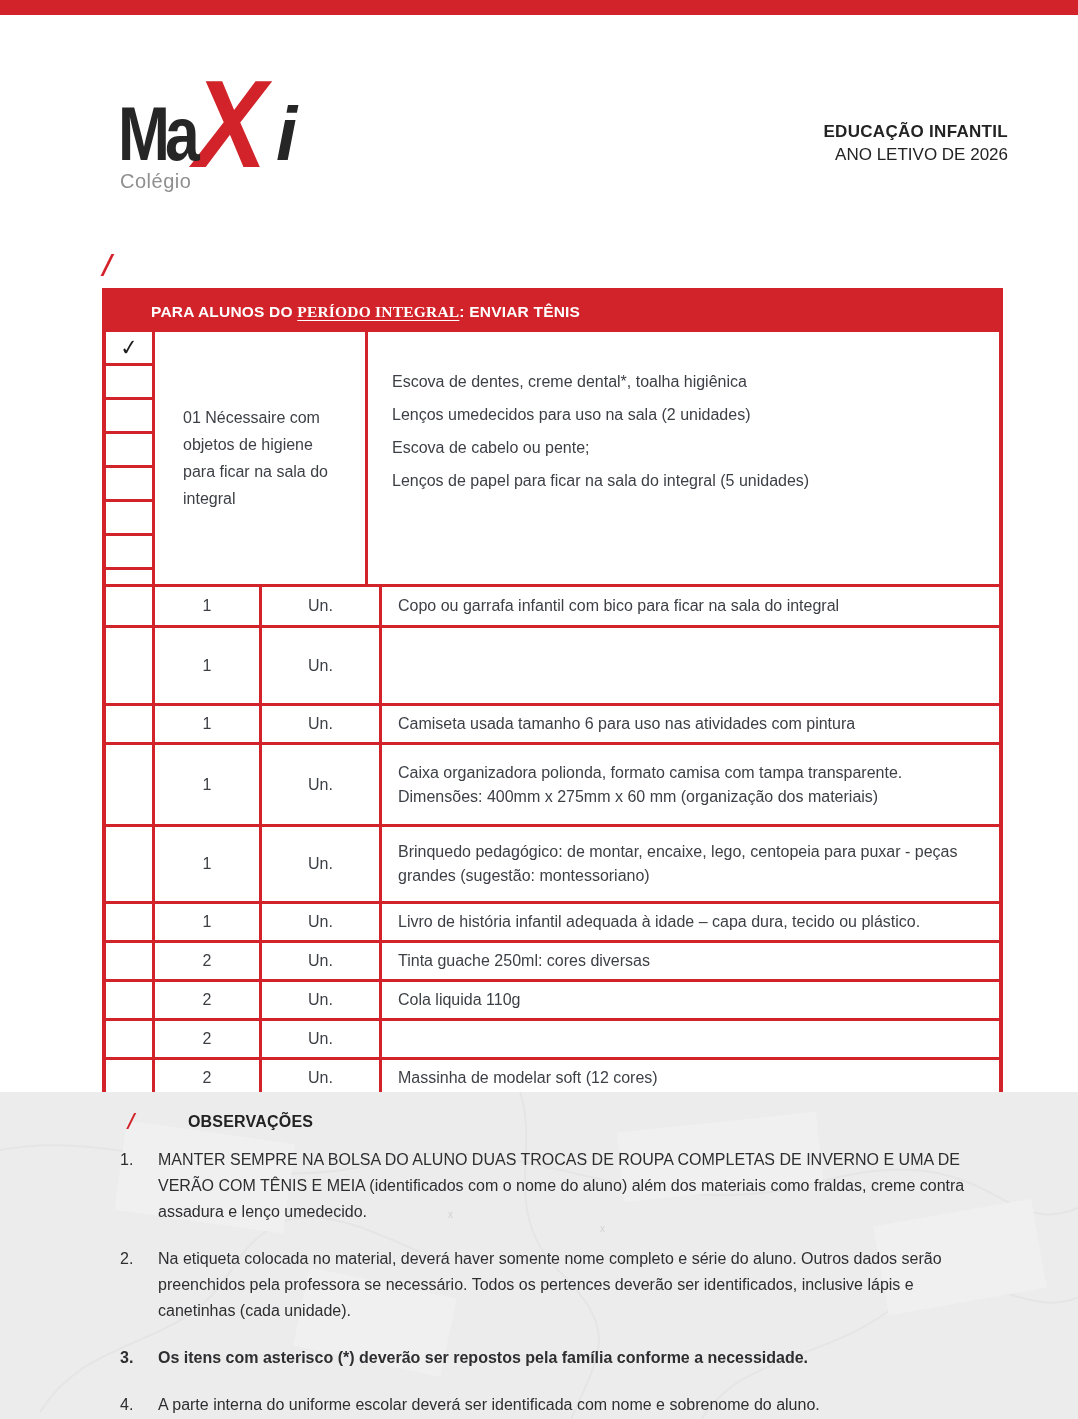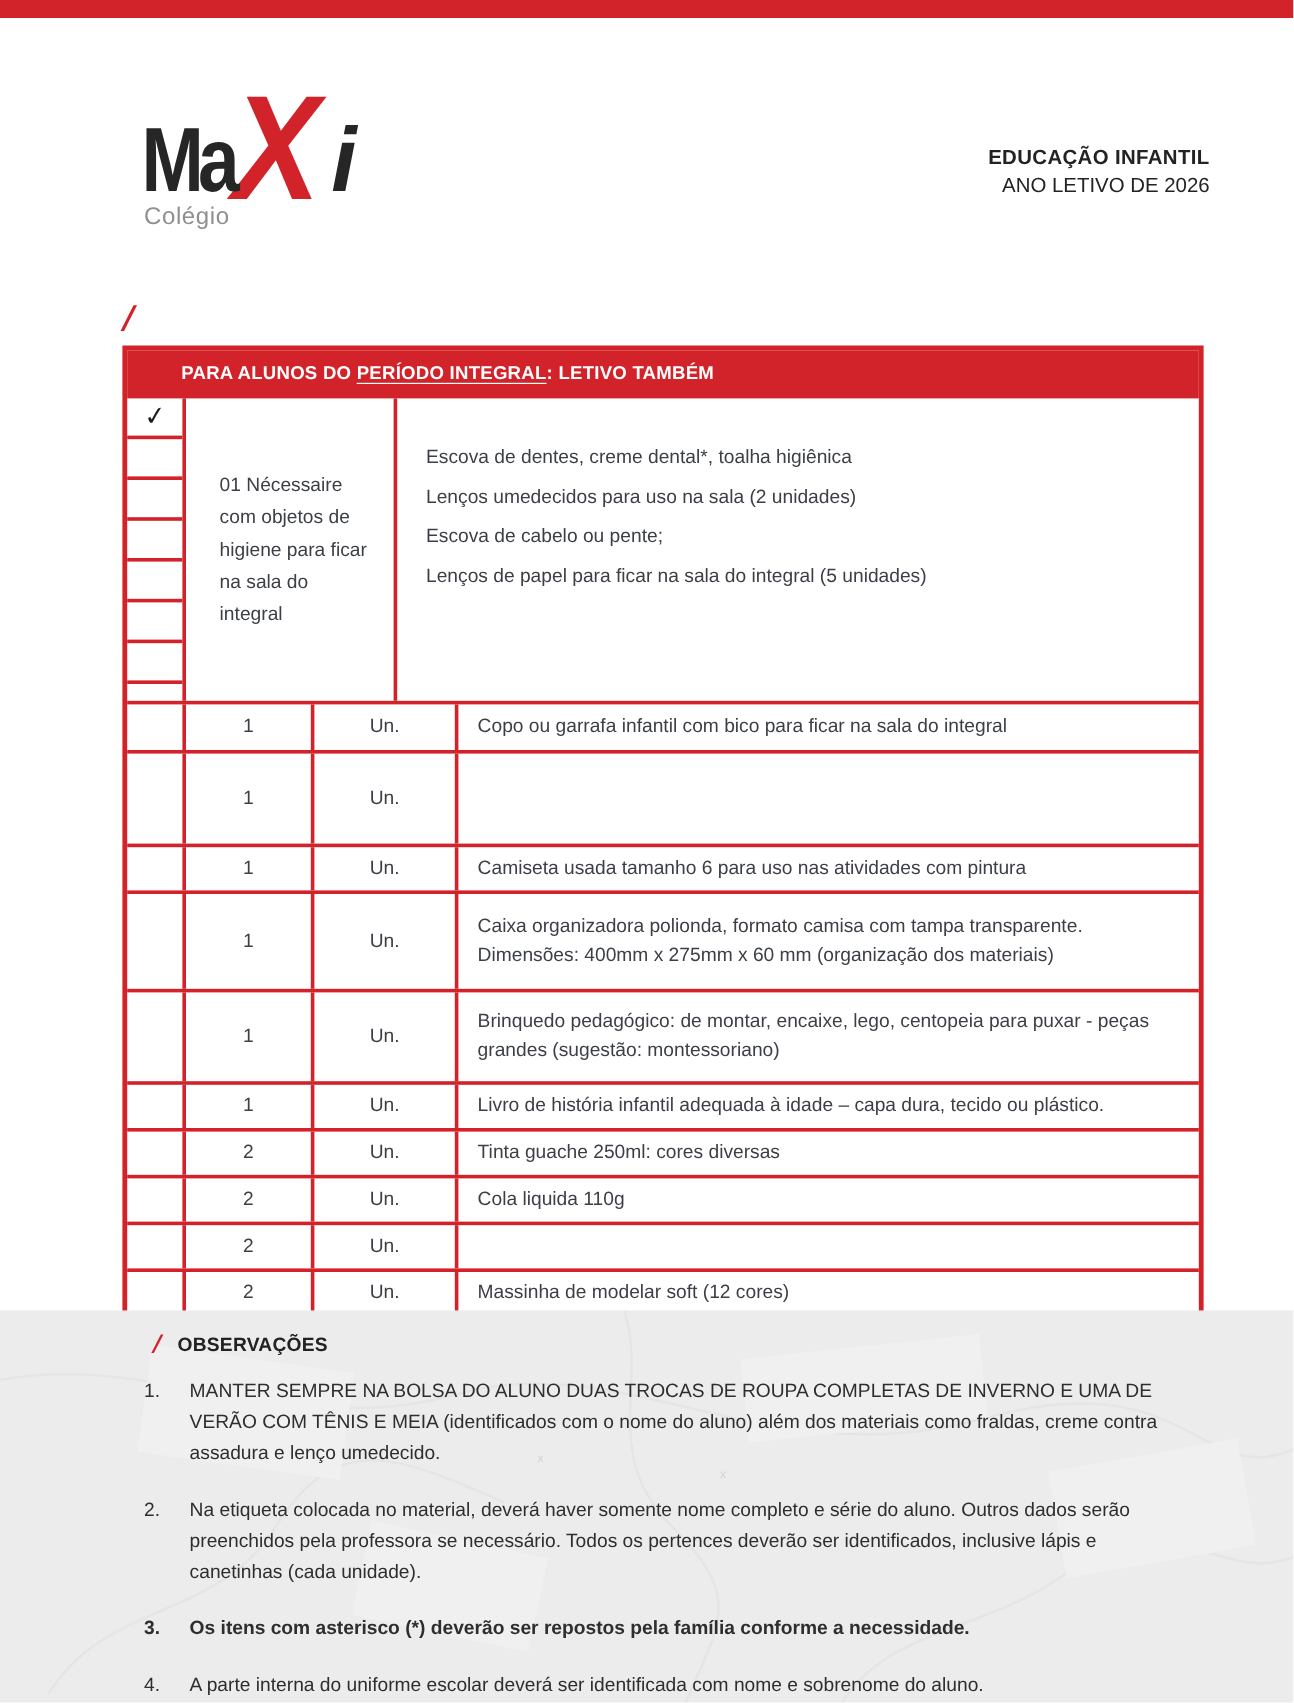--- a/index.html
+++ b/index.html
@@ -26,29 +26,29 @@
   .org-line2 { font-size:17px; margin-top:3px; }
 
   .slash { color:var(--red); font-weight:700; font-style:italic; font-family:"DejaVu Sans", sans-serif; }
   .slash-table { position:absolute; left:103px; top:250px; font-size:26px; }
 
   
   .supply-table { position:absolute; left:102px; top:288px; width:901px;
                   border:4px solid var(--red); border-bottom-width:6px; background:#fff; }
   .thead { background:var(--red); color:#fff; font-weight:700; font-size:15.5px;
            letter-spacing:.2px; padding:11px 10px 11px 45px; }
-  .thead u { text-underline-offset:3px; }
+  .thead u { text-underline-offset:3px;font-family:Liberation Serif, serif; }
 
   .big-row { display:flex; height:252px; }
   .cb-col { width:49px; flex:none; border-right:3px solid var(--red); display:flex; flex-direction:column; }
   .cb-cell { height:34px; flex:none; border-bottom:3px solid var(--red);
              display:flex; align-items:center; justify-content:center; }
   .check { font-family:"DejaVu Sans", sans-serif; font-size:22px; font-weight:700;
            color:#1c1c1c; transform:rotate(-6deg); }
-  .label-col { width:176px; flex:none; border-right:3px solid var(--red);
+  .label-col { width:213px; flex:none; border-right:3px solid var(--red);
                padding:0 18px 0 28px; display:flex; align-items:center;
                font-size:16px; color:var(--ink); line-height:27px; }
   .items-col { flex:1; padding:40px 14px 0 24px; font-size:16px; color:var(--ink); }
   .item-line { margin-bottom:13px; line-height:20px; }
 
   .t-row { display:flex; border-top:3px solid var(--red); align-items:stretch; }
   .c-check { width:49px; flex:none; border-right:3px solid var(--red); }
   .c-qty   { width:107px; flex:none; border-right:3px solid var(--red);
              display:flex; align-items:center; justify-content:center;
              font-size:16px; color:var(--ink); }
@@ -66,21 +66,21 @@
   .t-row:nth-of-type(7)  { min-height:36px; }
   .t-row:nth-of-type(8)  { min-height:39px; }
   .t-row:nth-of-type(9)  { min-height:39px; }
   .t-row:nth-of-type(10) { min-height:39px; }
 
   
   .obs-section { position:absolute; left:0; top:1092px; width:1078px; height:327px; background:#ececec; }
   .obs-watermark { position:absolute; inset:0; opacity:.55; }
   .obs-head { position:absolute; left:128px; top:17px; display:flex; align-items:baseline; gap:13px; }
   .obs-head .slash { font-size:19px; }
-  .obs-title { font-weight:700; font-size:16px; color:#222; letter-spacing:.2px; }
+  .obs-title { font-weight:700; font-size:16px; color:#222; letter-spacing:.2px;margin-left:40px; }
   .obs-list { position:absolute; left:120px; top:55px; width:872px; }
   .obs-item { display:flex; margin-bottom:21px; font-size:16px; color:var(--obs-ink); line-height:26px; }
   .obs-item.bold { font-weight:700; }
   .obs-num { width:38px; flex:none; }
   .obs-text { flex:1; }
 </style>
 </head>
 <body>
 
 <div class="page">
@@ -95,21 +95,21 @@
   </div>
 
   <div class="org-info">
     <div class="org-line1">EDUCAÇÃO INFANTIL</div>
     <div class="org-line2">ANO LETIVO DE 2026</div>
   </div>
 
   <div class="slash slash-table">/</div>
 
   <div class="supply-table">
-    <div class="thead"><span>PARA ALUNOS DO </span><u>PERÍODO INTEGRAL</u><span>: LETIVO TAMBÉM</span></div>
+    <div class="thead"><span>PARA ALUNOS DO </span><u>PERÍODO INTEGRAL</u><span>: ENVIAR TÊNIS</span></div>
 
     <div class="big-row">
       <div class="cb-col" id="cbCol">
           <div class="cb-cell">
             <span class="check">✓</span>
           </div>
           <div class="cb-cell"></div>
           <div class="cb-cell"></div>
           <div class="cb-cell"></div>
           <div class="cb-cell"></div>

